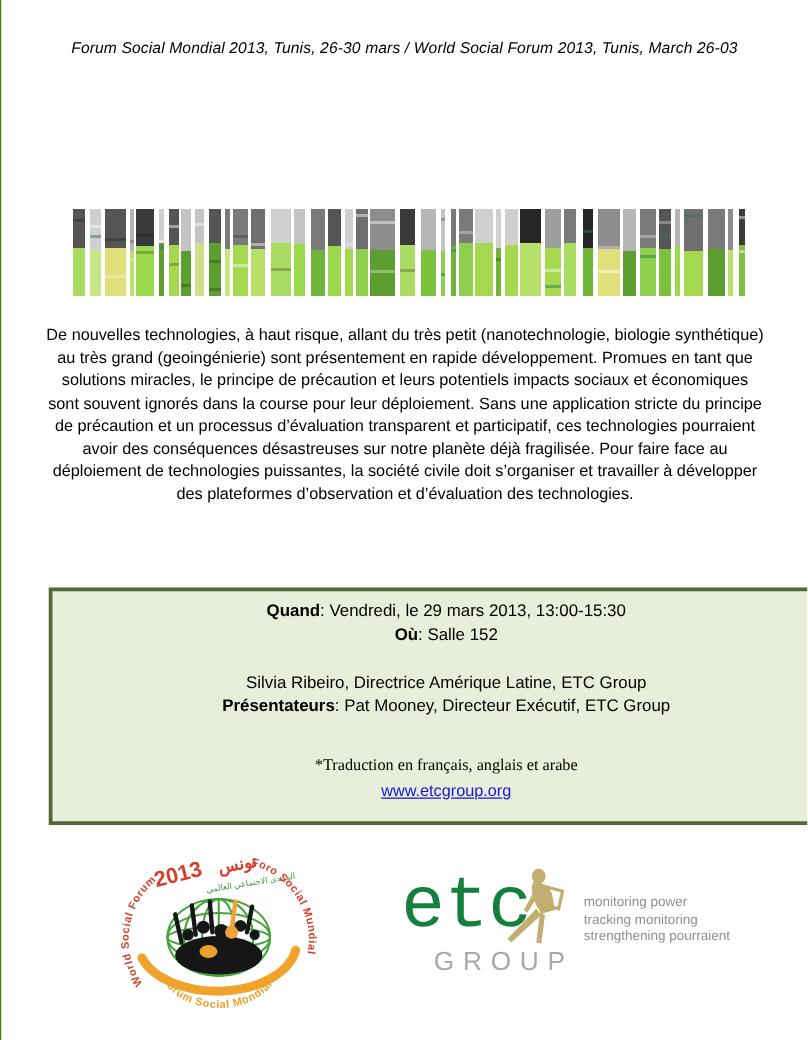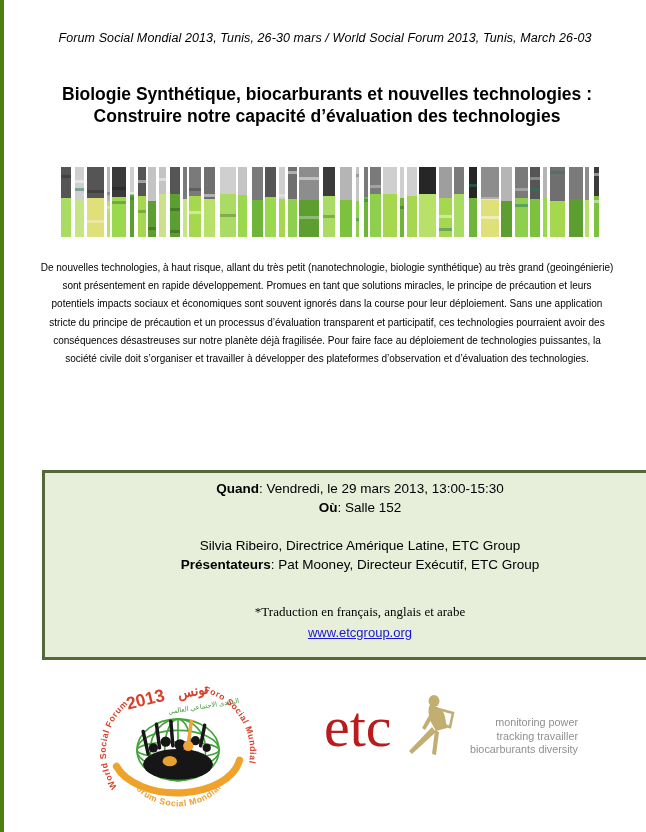--- a/index.html
+++ b/index.html
@@ -1,70 +1,69 @@
 <!DOCTYPE html>
 <html><head>
 <meta charset="utf-8">
 <style>
   html,body{margin:0;padding:0;background:#ffffff;}
   .page{
     position:relative;width:646px;height:832px;background:#fff;overflow:hidden;
     font-family:"Liberation Sans",sans-serif;color:#000;
-    border-left:4px solid #4d7c0f;box-sizing:border-box;
+    border-left:1px solid #4d7c0f;box-sizing:border-box;
   }
   .doc-header{
     position:absolute;top:31px;left:0;width:100%;text-align:center;
     font-style:italic;font-size:12.5px;letter-spacing:0.1px;
   }
   .doc-title{
     position:absolute;top:84px;left:44px;width:558px;text-align:center;
     font-weight:bold;font-size:17.5px;line-height:21.5px;
   }
   .banner{position:absolute;top:167px;left:57px;width:538px;height:70px;}
   .banner svg{display:block;}
   .intro{
     position:absolute;top:259px;left:36px;width:574px;text-align:center;
-    font-size:10px;line-height:18.2px;
+    font-size:13px;line-height:18.2px;
   }
   .event-box{
     position:absolute;top:470px;left:38px;width:636px;height:190px;box-sizing:border-box;
     border:3px solid #55683a;background:#e7eed9;text-align:center;
     font-size:13.5px;line-height:19px;padding-top:6px;
   }
   .event-box .gap{height:19px;}
   .event-box b{font-weight:bold;}
   .note{
     font-family:"Liberation Serif",serif;font-size:13px;margin-top:28px;
   }
   .site{margin-top:2px;}
   .site a{color:#1a16cf;text-decoration:underline;font-size:13px;}
   .wsf-logo{position:absolute;top:680px;left:94px;width:160px;height:146px;}
   .etc-logo{position:absolute;top:698px;left:318px;width:250px;height:105px;}
   .etc-word{
     position:absolute;left:2px;top:0px;
-    font-family:Liberation Serif, serif;font-size:58px;line-height:1;color:#b91c1c;
+    font-family:Liberation Mono, monospace;font-size:58px;line-height:1;color:#15803d;
   }
   .etc-group{
     position:absolute;left:28px;top:60px;
     font-size:21px;letter-spacing:7px;color:#a9a9a9;
   }
   .etc-fig{position:absolute;left:86px;top:-4px;}
   .etc-tags{
-    position:absolute;left:130px;top:18px;width:126px;text-align:right;
+    position:absolute;left:148px;top:18px;width:126px;text-align:left;
     font-size:10.8px;line-height:13.5px;color:#8f8f8f;
   }
 </style>
 </head>
 <body>
 
 <div class="page">
 
   <div class="doc-header">Forum Social Mondial 2013, Tunis, 26-30 mars / World Social Forum 2013, Tunis, March 26-03</div>
 
-  <div class="doc-title">Biologie Synthétique, biocarburants et nouvelles technologies : Construire notre capacité d’évaluation des technologies</div>
 
   <div class="banner">
     <svg id="banner-svg" width="538" height="70" viewBox="0 0 538 70" shape-rendering="crispEdges">
         <rect x="0" y="0" width="10" height="31" fill="#555555"></rect>
         <rect x="0" y="31" width="10" height="39" fill="#aadb63"></rect>
         <rect x="0" y="8" width="10" height="2.5" fill="rgba(0,0,0,0.22)"></rect>
         <rect x="14" y="0" width="9" height="33" fill="#cfcfcf"></rect>
         <rect x="14" y="33" width="9" height="37" fill="#c6e584"></rect>
         <rect x="14" y="13" width="9" height="2.5" fill="rgba(255,255,255,0.45)"></rect>
         <rect x="14" y="21" width="9" height="2.5" fill="rgba(42,120,100,0.5)"></rect>
@@ -264,20 +263,21 @@
         <g fill="#c3ae72">
           <ellipse cx="26" cy="7" rx="5.5" ry="6"></ellipse>
           <path d="M 22,11 C 30,12 36,16 37,23 L 39,34 L 28,37 L 24,30 C 21,24 19,15 22,11 Z"></path>
           <path d="M 27,36 L 24,60 L 28,61 L 31,38 Z"></path>
           <path d="M 24,33 L 1,57 L 4,60 L 28,38 Z"></path>
           <path d="M 24,16 L 14,34 L 17,36 L 27,20 Z"></path>
         </g>
         <path d="M 30,15 L 45,19 L 42,33 L 28,29 Z" fill="none" stroke="#c3ae72" stroke-width="2.6"></path>
       </svg>
     </div>
+    <div class="etc-group">GROUP</div>
     <div class="etc-tags">
       <div>monitoring power</div>
-      <div>tracking travailler</div>
-      <div>biocarburants diversity</div>
+      <div>tracking monitoring</div>
+      <div>strengthening pourraient</div>
     </div>
   </div>
 
 </div>
 
 </body></html>

